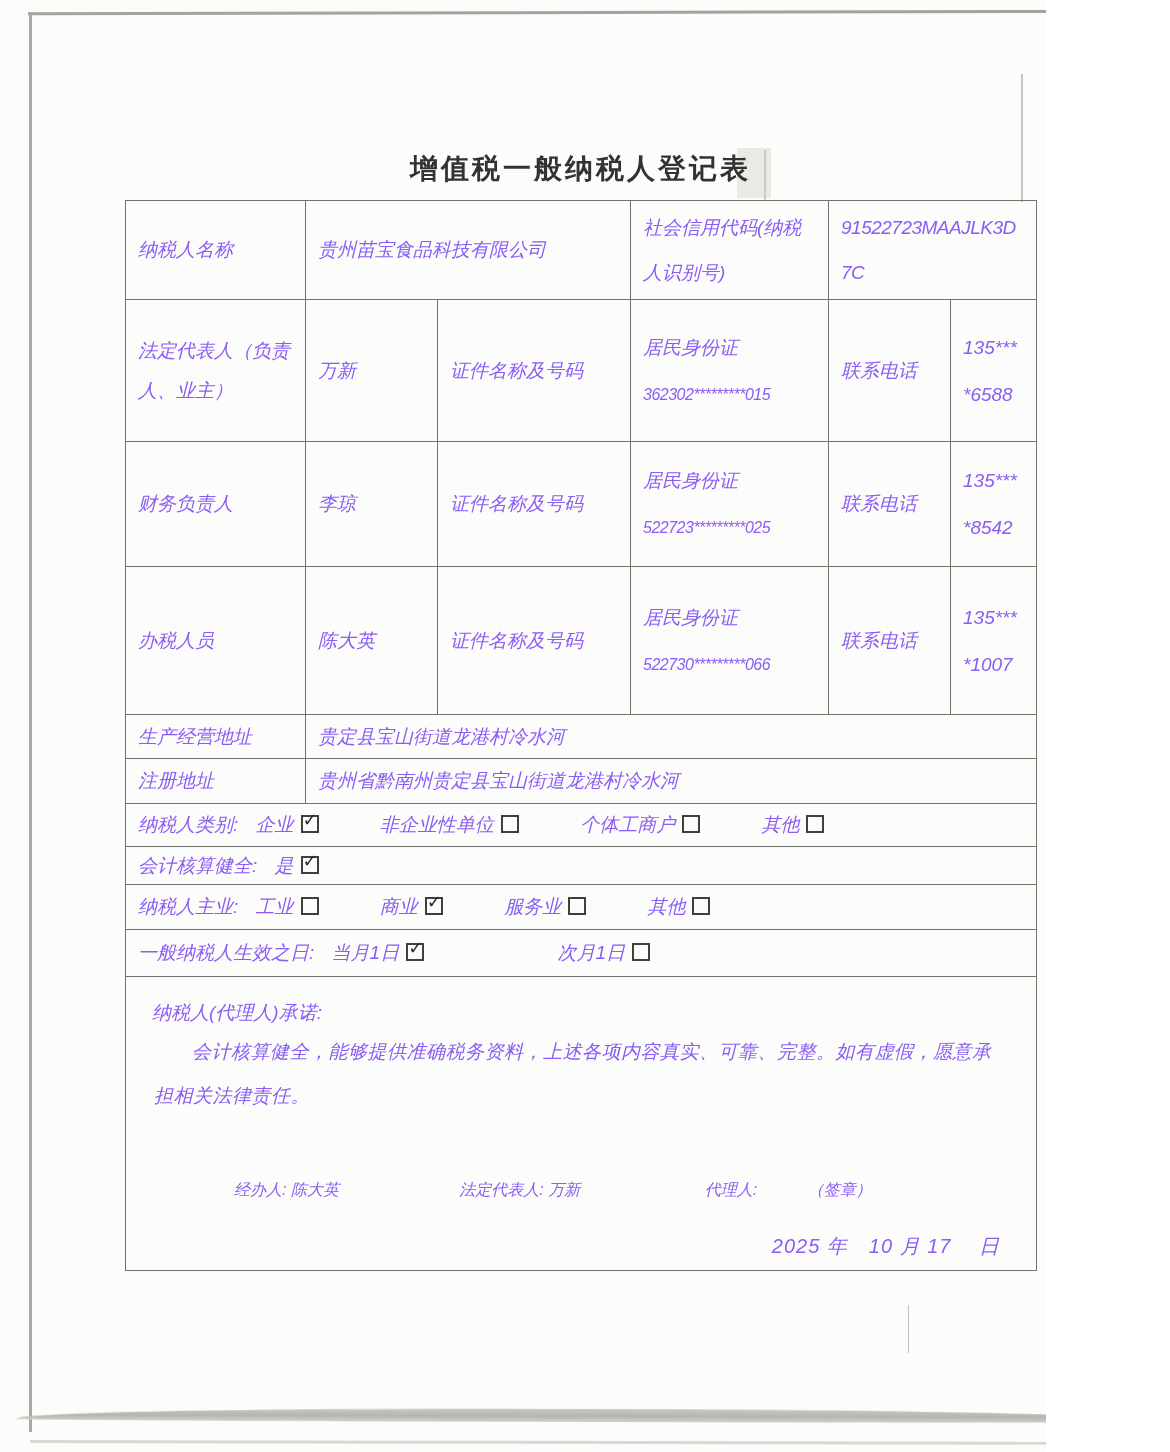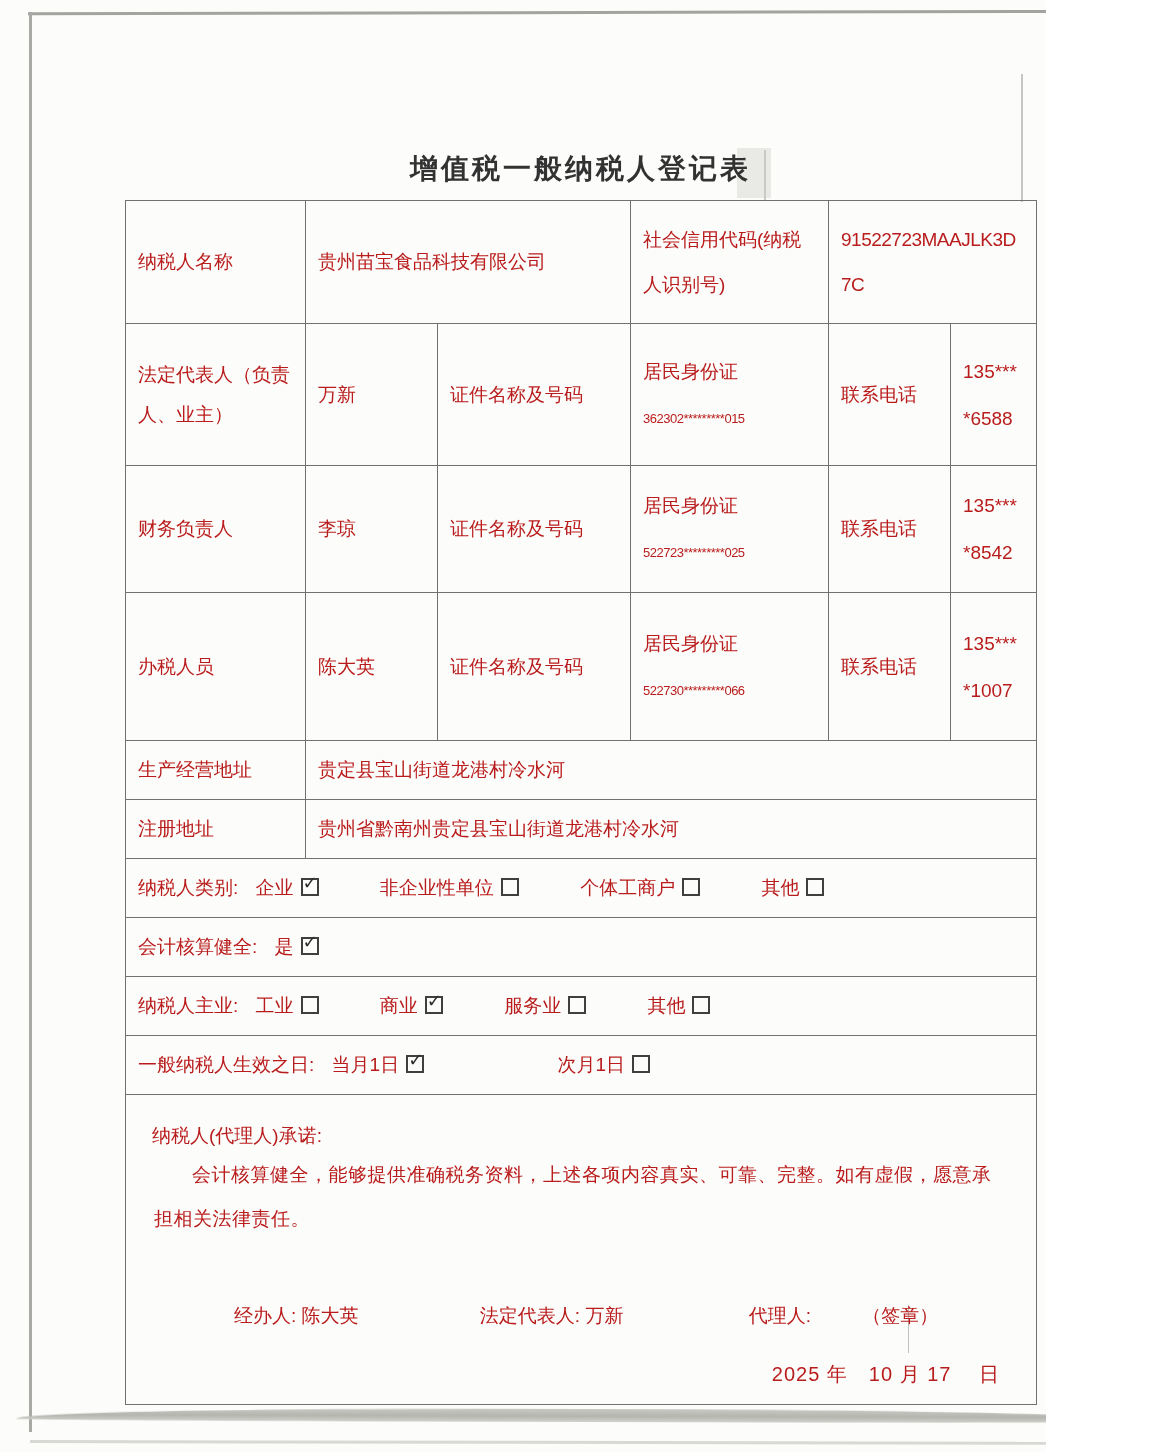--- a/index.html
+++ b/index.html
@@ -32,28 +32,28 @@
     position:absolute; left:125px; top:150px; width:911px;
     text-align:center; font-size:28px; font-weight:bold; letter-spacing:3px; color:#323232;
   }
 
   
   table.form{
     position:absolute; left:125px; top:200px; width:911px;
     border-collapse:collapse; table-layout:fixed;
   }
   table.form td{
-    border:1px solid #71716d; font-size:19px; color:#b91c1c;
-    padding:16px 12px; vertical-align:middle; overflow:hidden;
+    border:1px solid #71716d; font-size:19px; color:#8b5cf6;
+    padding:4px 12px; vertical-align:middle; overflow:hidden;font-style:italic;
   }
   td.role-cell{line-height:40px;}
   td.codelabel-cell{line-height:45px;}
   td.code-cell{font-size:18px; letter-spacing:-.5px; line-height:45px; word-break:break-all; padding:6px 8px;}
   td.cert-cell{line-height:47px; padding:4px 10px;}
-  .cert-num{word-break:break-all; font-size:13px; letter-spacing:-.5px;}
+  .cert-num{word-break:break-all; font-size:16px; letter-spacing:-.5px;}
   td.phone-cell{line-height:47px; word-break:break-all; padding:4px 16px 4px 11px; font-size:18px;}
   td.phonelabel-cell{padding:4px 10px;}
   td.plain-value{position:relative;}
   .ghost-v{position:absolute; top:0; bottom:0; width:1px; background:rgba(120,120,115,.32);}
 
   
   .optline{white-space:nowrap;}
   .optline .linelabel{margin-right:12px;}
   .opt{margin-right:56px;}
   .opt:last-child{margin-right:10px;}
@@ -64,21 +64,21 @@
   }
   .cb[data-checked="true"]::after{
     content:"\2713"; position:absolute; left:0px; top:-8px;
     font-size:18px; font-weight:bold; color:#2d2d2d;
   }
 
   
   td.commit-cell{vertical-align:top; padding:0;}
   .promise-heading{padding:12px 14px 0; font-size:19px;}
   .promise-body{padding:4px 16px 0; font-size:19px; line-height:44px; text-indent:2em; letter-spacing:.5px;}
-  .sign-row{margin-top:62px; padding-left:96px; font-size:19px; white-space:nowrap;}
+  .sign-row{margin-top:62px; padding-left:96px; font-size:16px; white-space:nowrap;}
   .sign-pair{display:inline-block;}
   .sp-legal{margin-left:116px;}
   .sp-agent{margin-left:120px;}
   .sp-seal{margin-left:46px;}
   .date-row{margin-top:32px; text-align:right; padding-right:24px; font-size:20px; white-space:pre; letter-spacing:1px;}
 </style>
 </head>
 <body>
 
 <div class="stage">

